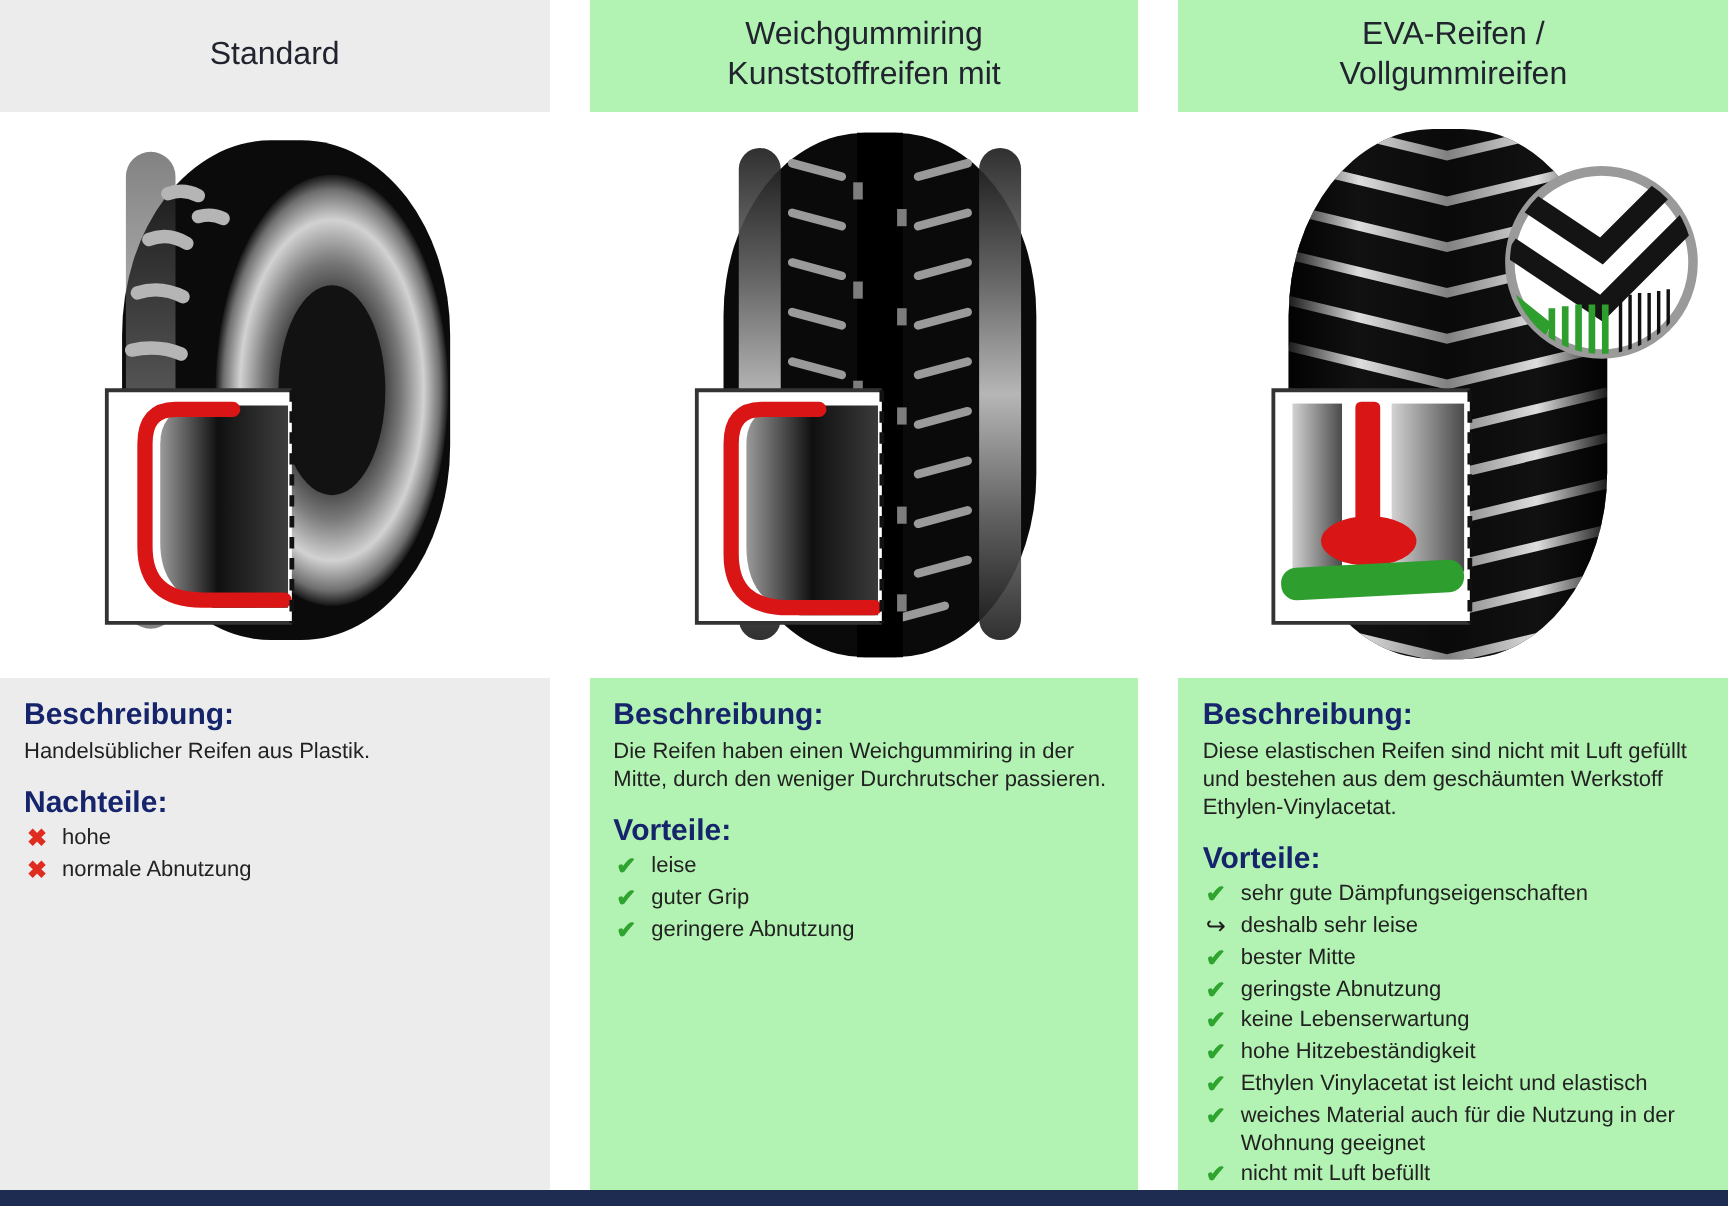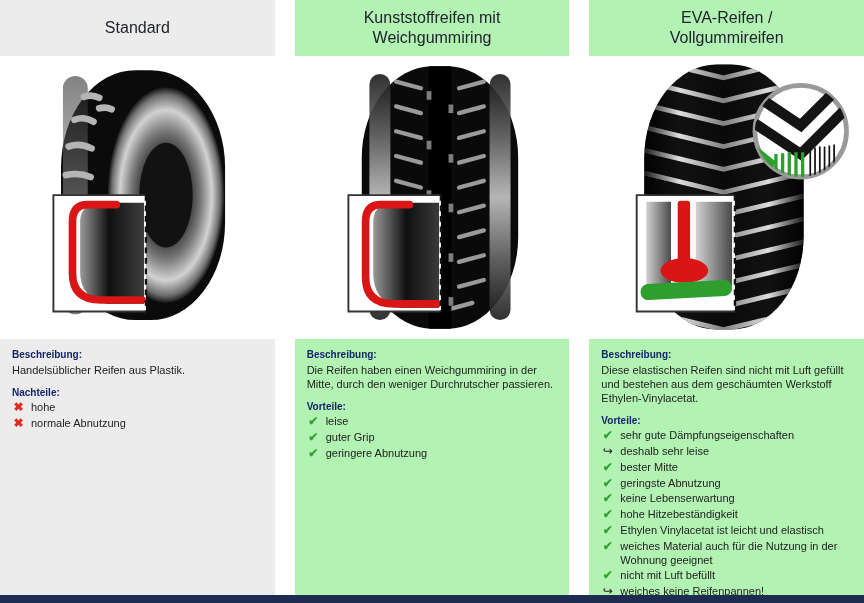--- a/index.html
+++ b/index.html
@@ -26,21 +26,21 @@
   .col-image { height: 283px; background: #ffffff; position: relative; overflow: hidden; }
   .col-image svg { display: block; width: 100%; height: 100%; }
 
   .col-info { flex: 1; padding: 10px 12px 6px 12px; font-size: 11px; overflow: hidden; }
   .col.gray  .col-info { background: #ececec; }
   .col.green .col-info { background: #b2f2b2; }
 
   .info-label {
     font-weight: bold;
     color: #15246b;
-    font-size: 10px;
+    font-size: 15px;
     margin-bottom: 3px;
   }
   .info-desc { line-height: 1.28; margin-bottom: 10px; }
 
   ul.feature-list { list-style: none; }
   .feature-list li {
     display: flex; align-items: flex-start; gap: 6px;
     margin-bottom: 2px; line-height: 1.25;
   }
   .icon { flex: 0 0 13px; width: 13px; font-size: 12px; line-height: 1.15; text-align: center; }
@@ -117,22 +117,22 @@
         <li>
           <span class="icon icon-cross">✖</span>
           <span>normale Abnutzung</span>
         </li>
       </ul>
     </div>
   </div>
 
   <div class="col green">
     <div class="col-header">
+      <span>Weichgummiring</span>
       <span>Kunststoffreifen mit</span>
-      <span>Weichgummiring</span>
     </div>
     <div class="col-image">
       <svg viewBox="0 0 288 283">
         <defs>
           <linearGradient id="t2sh" x1="0" y1="0" x2="0" y2="1">
             <stop offset="0" stop-color="#191919"></stop>
             <stop offset="0.25" stop-color="#6a6a6a"></stop>
             <stop offset="0.5" stop-color="#c9c9c9"></stop>
             <stop offset="0.75" stop-color="#6a6a6a"></stop>
             <stop offset="1" stop-color="#191919"></stop>

